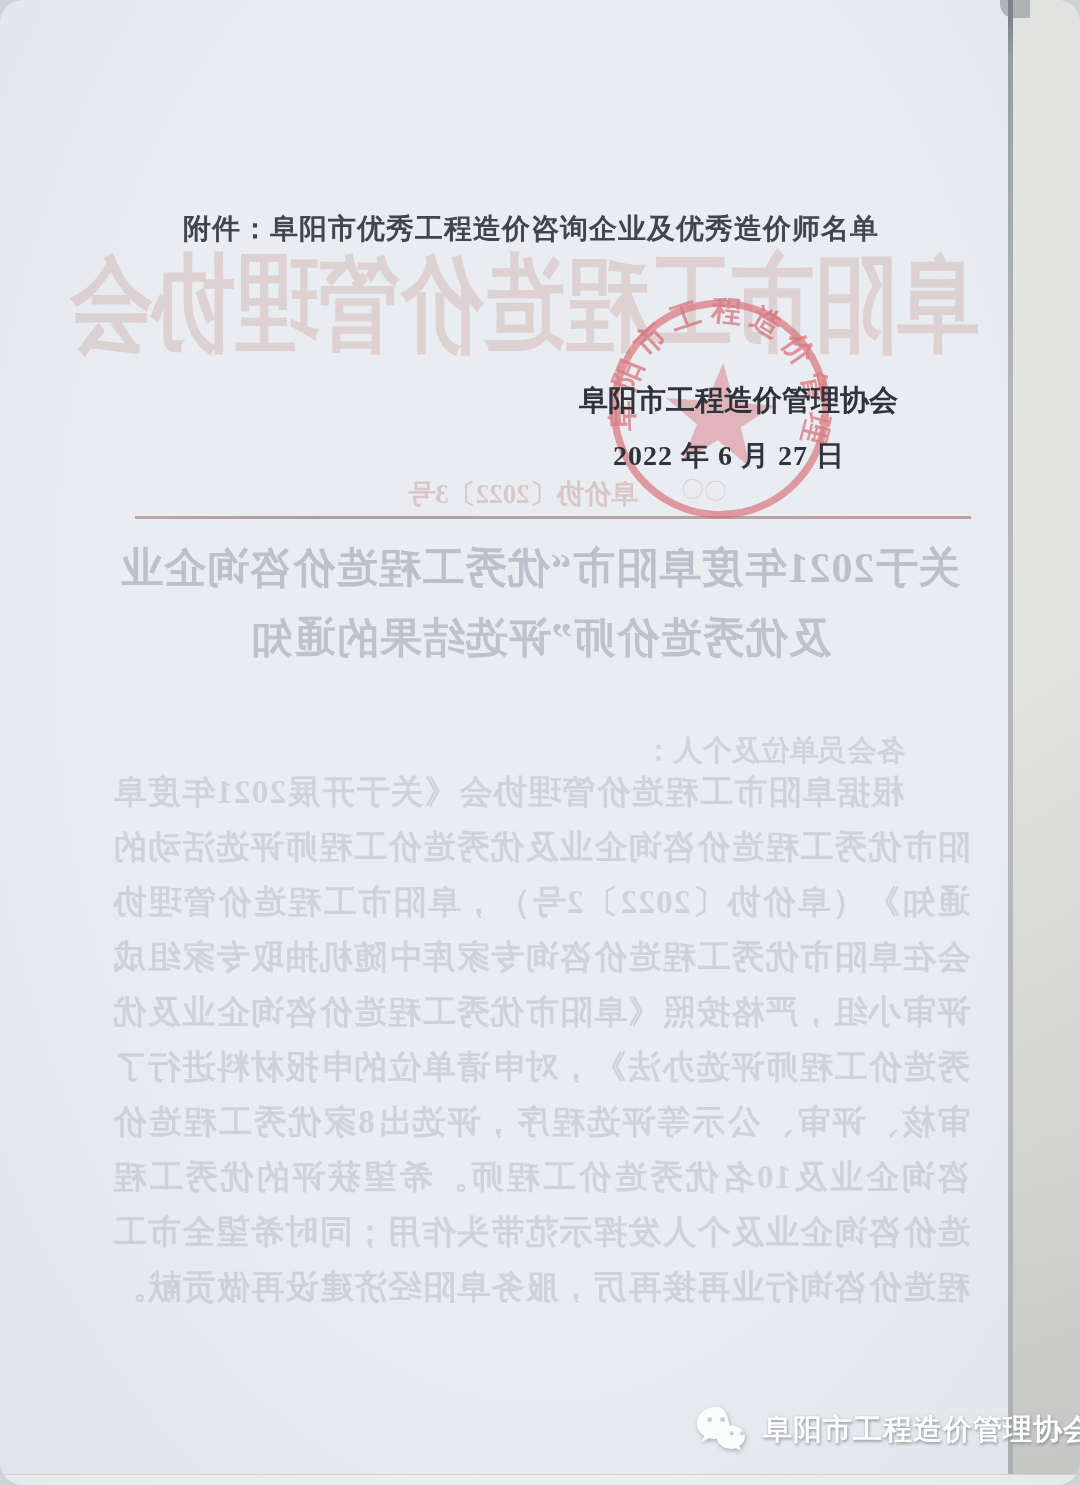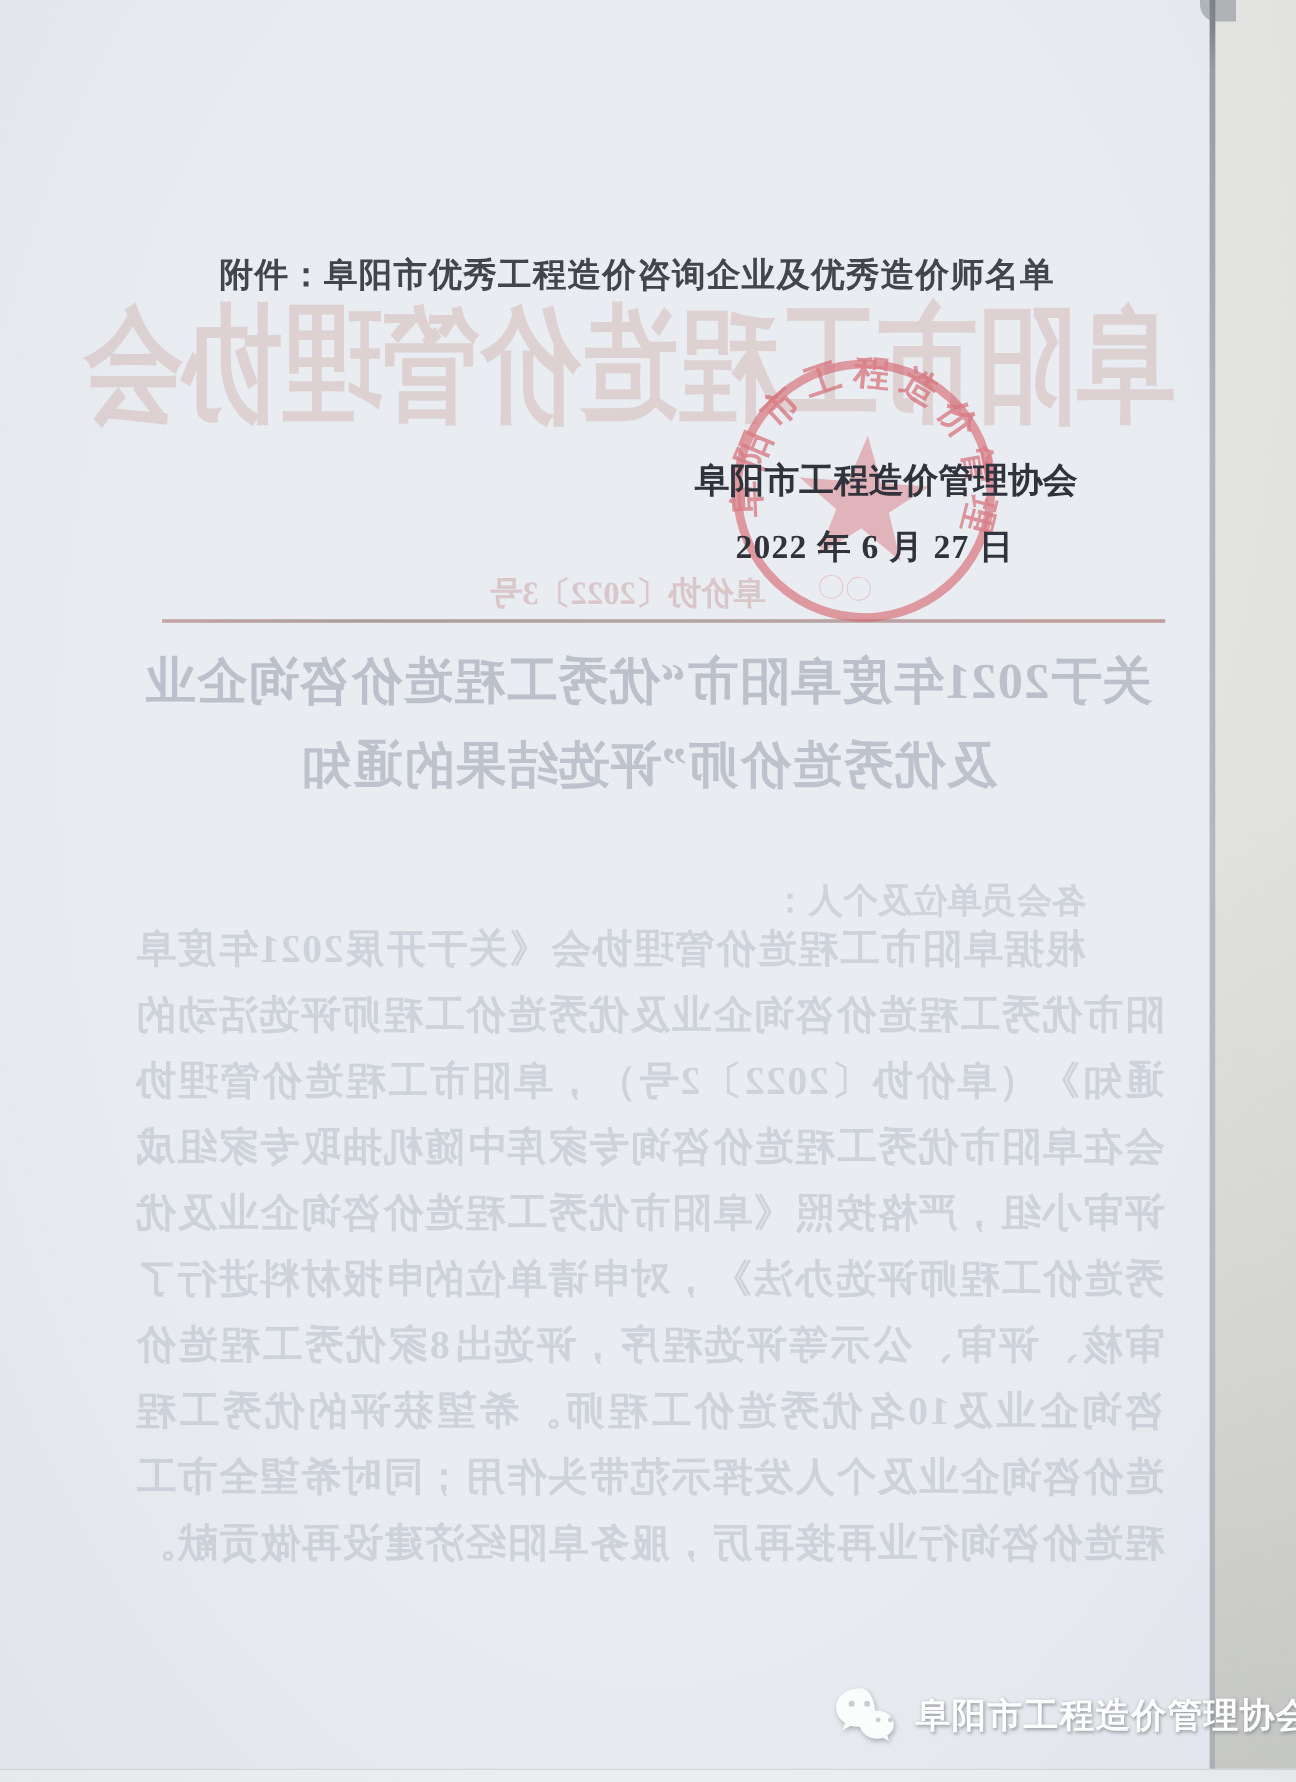--- a/index.html
+++ b/index.html
@@ -2,20 +2,21 @@
 <html><head>
 <meta charset="utf-8">
 <style>
   html,body{margin:0;padding:0;background:#cfd2d6;}
   .page{
     position:relative;
     width:1080px;height:1485px;
     background:#e9ecf1;
     overflow:hidden;
     font-family:"Liberation Serif", serif;
+    border-radius:23px;
   }
   .abs{position:absolute;}
   
   .attachment-title{
     left:183px;top:210px;width:760px;
     font-size:28px;letter-spacing:1px;font-weight:600;
     color:#43454b;white-space:nowrap;
   }
   .issuer-line{
     left:579px;top:381px;

